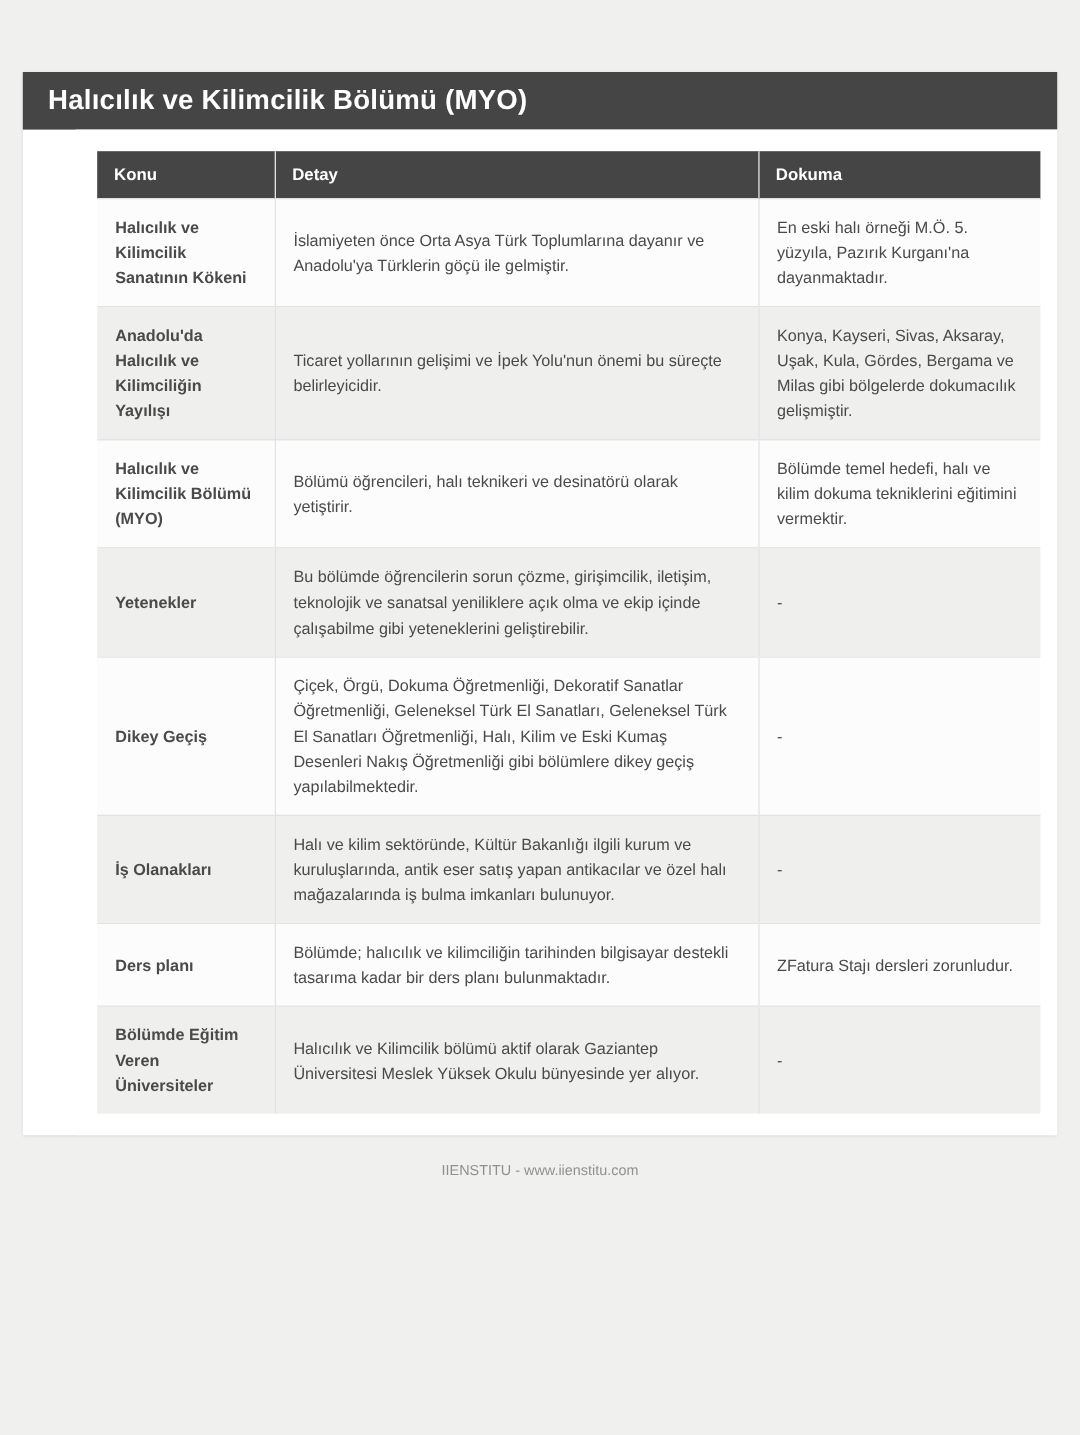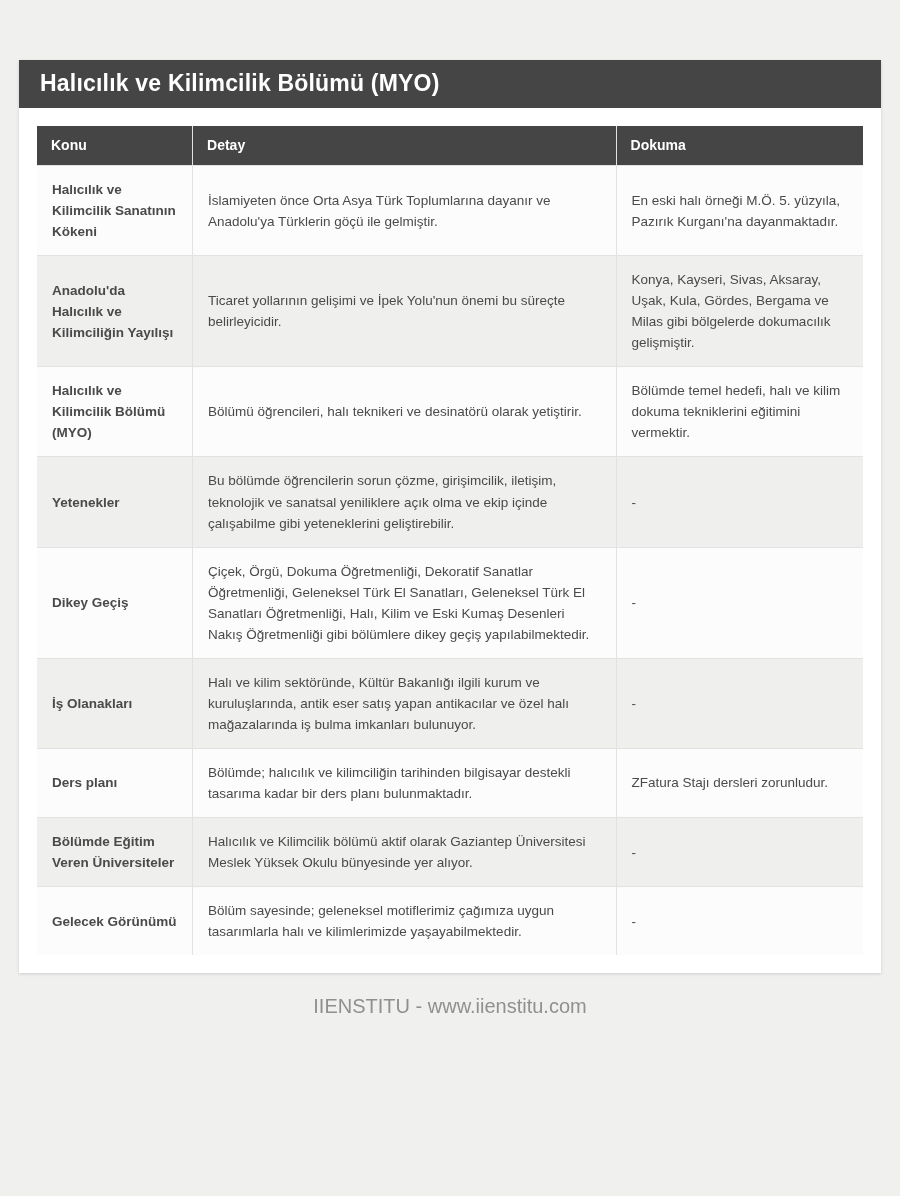--- a/index.html
+++ b/index.html
@@ -31,20 +31,21 @@
     background:var(--header-bg);
     color:var(--header-text);
     font-size:23px;
     font-weight:bold;
     padding:10px 21px 11px 21px;
     letter-spacing:0.2px;
   }
   .table-wrap{
     padding:18px;
     background:var(--card-bg);
+    margin-left:44px;
   }
   table{
     width:100%;
     border-collapse:collapse;
     table-layout:fixed;
   }
   col.c-konu{width:148px;}
   col.c-detay{width:403px;}
   col.c-notlar{width:235px;}
   thead th{
@@ -65,21 +66,21 @@
     border-top:1px solid var(--grid-border);
     border-left:1px solid var(--grid-border);
     word-wrap:break-word;
   }
   tbody td:first-child{border-left:none;font-weight:bold;}
   tbody tr:nth-child(odd){background:var(--row-odd);}
   tbody tr:nth-child(even){background:var(--row-even);}
   .page-footer{
     text-align:center;
     color:var(--footer-text);
-    font-size:20px;
+    font-size:12px;
     margin-top:22px;
   }
 </style>
 </head>
 <body>
 
 <div class="card">
   <div class="card-title">Halıcılık ve Kilimcilik Bölümü (MYO)</div>
   <div class="table-wrap">
     <table>
@@ -130,23 +131,18 @@
           <tr>
           <td>Ders planı</td>
           <td>Bölümde; halıcılık ve kilimciliğin tarihinden bilgisayar destekli tasarıma kadar bir ders planı bulunmaktadır.</td>
           <td>ZFatura Stajı dersleri zorunludur.</td>
         </tr>
           <tr>
           <td>Bölümde Eğitim Veren Üniversiteler</td>
           <td>Halıcılık ve Kilimcilik bölümü aktif olarak Gaziantep Üniversitesi Meslek Yüksek Okulu bünyesinde yer alıyor.</td>
           <td>-</td>
         </tr>
-          <tr>
-          <td>Gelecek Görünümü</td>
-          <td>Bölüm sayesinde; geleneksel motiflerimiz çağımıza uygun tasarımlarla halı ve kilimlerimizde yaşayabilmektedir.</td>
-          <td>-</td>
-        </tr>
         </tbody>
     </table>
   </div>
 </div>
 
 <div class="page-footer">IIENSTITU - www.iienstitu.com</div>
 
 </body></html>

